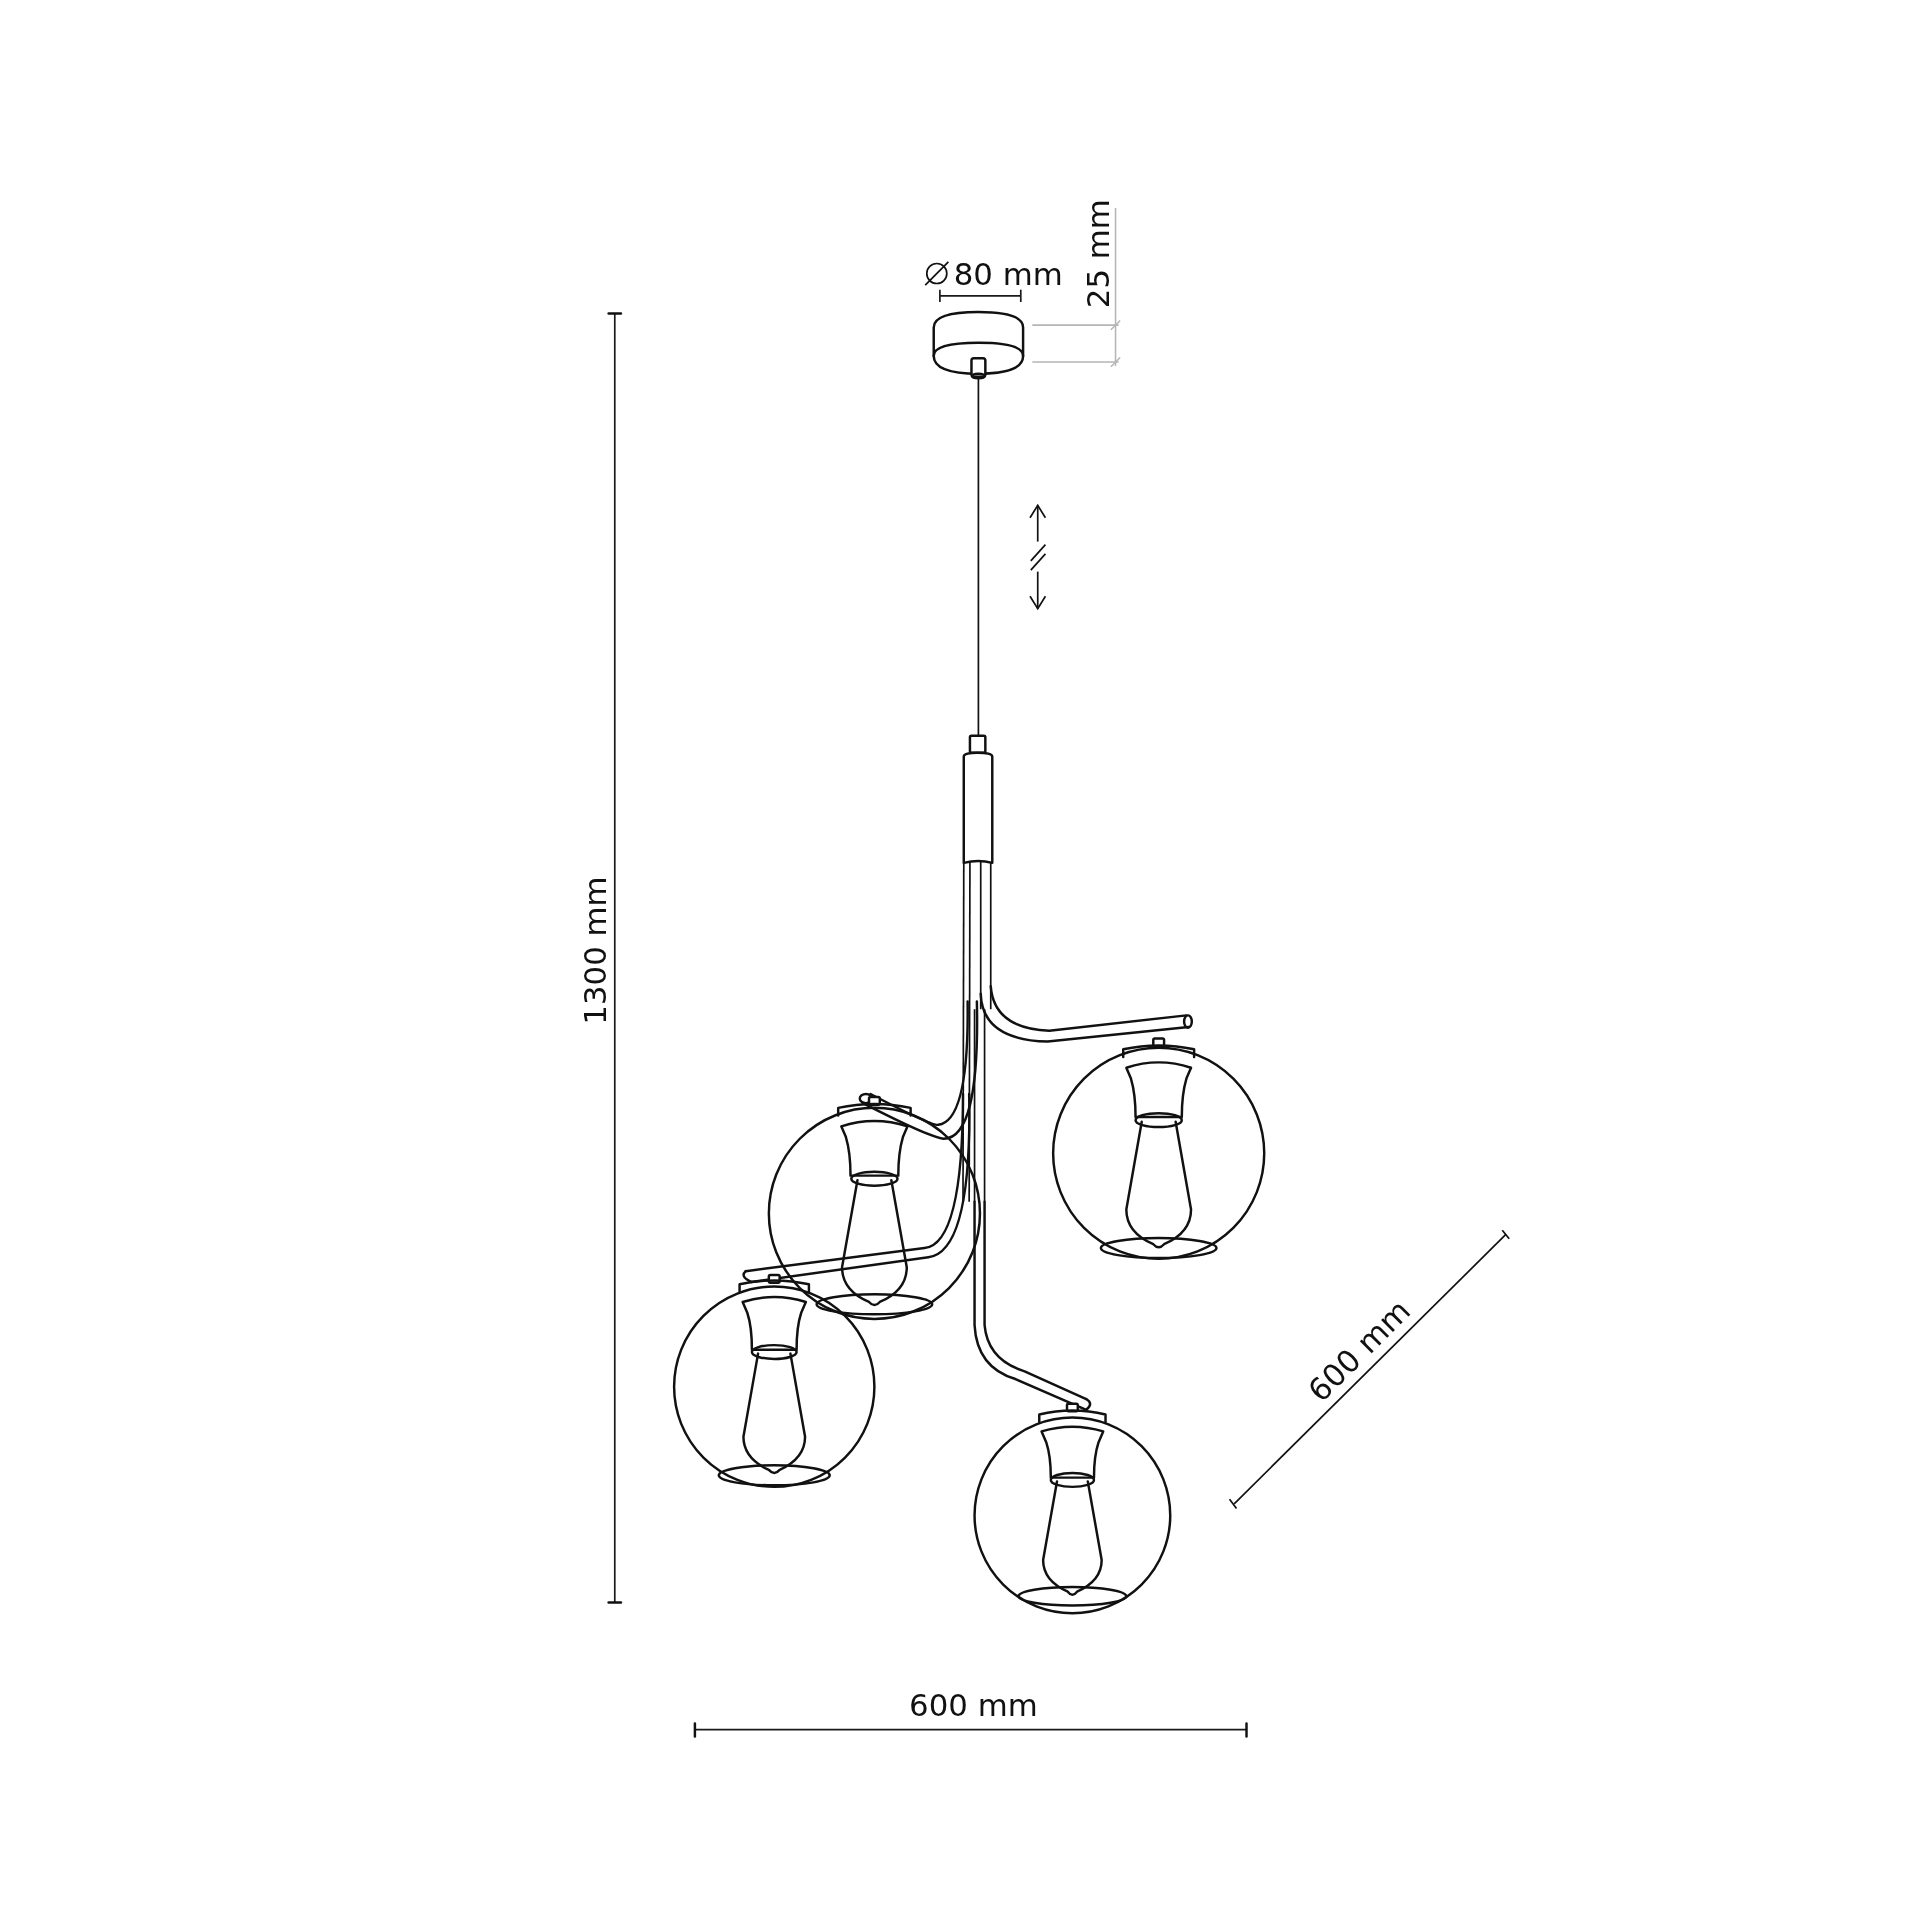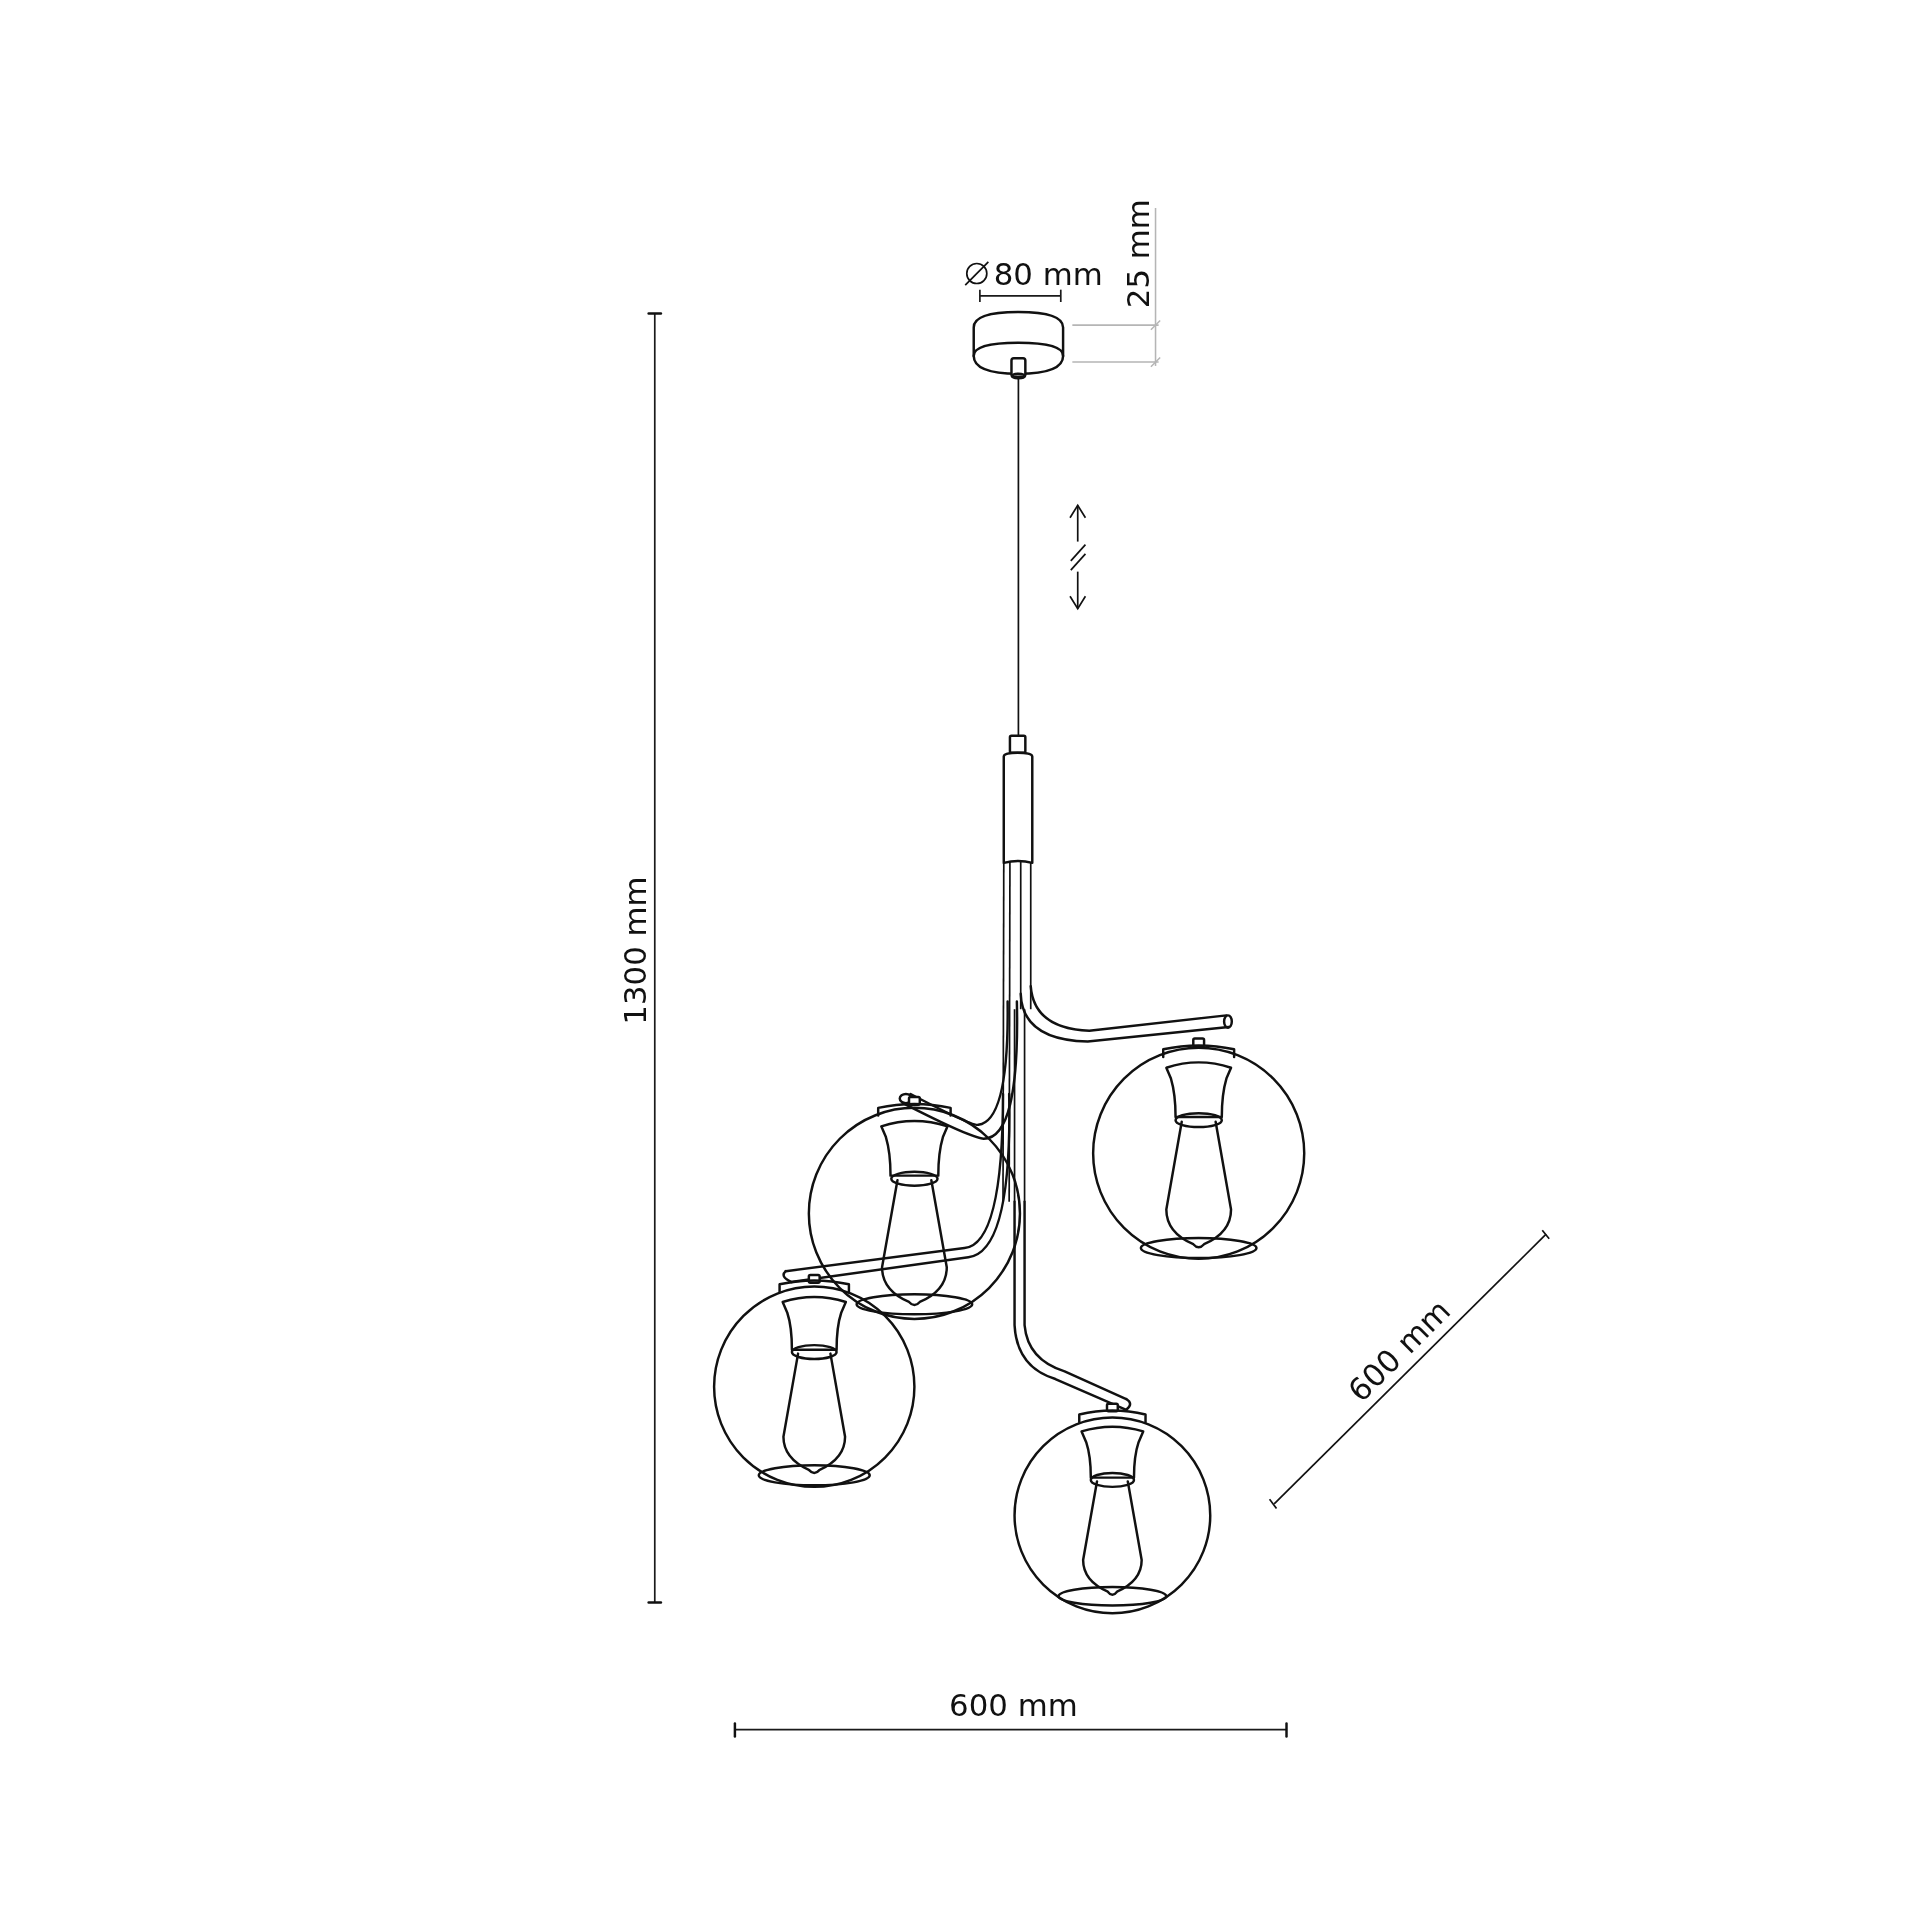--- a/index.html
+++ b/index.html
@@ -1,17 +1,17 @@
 <!DOCTYPE html>
 <html style="font-size:12.3px"><head>
 <meta charset="utf-8">
 <style>
   html, body { margin: 0; padding: 0; background: #ffffff; }
   body { width: 1926px; height: 1926px; position: relative; overflow: hidden; }
-  .canvas { position: absolute; left: 0; top: 0; width: 1774px; height: 1926px; margin-left: 40px; }
+  .canvas { position: absolute; left: 0; top: 0; width: 1774px; height: 1926px; }
   svg { display: block; }
   .ln { fill: none; stroke: #111111; stroke-width: 3.2; stroke-linejoin: round; stroke-linecap: round; }
   .thin { fill: none; stroke: #111111; stroke-width: 2.2; }
   .dim { fill: none; stroke: #1a1a1a; stroke-width: 2.2; }
   .grey { fill: none; stroke: #b5b5b5; stroke-width: 2; }
   .fillw { fill: #ffffff; stroke: #111111; stroke-width: 3.2; stroke-linejoin: round; }
   .lbl { font-family: "DejaVu Sans", "Liberation Sans", sans-serif; fill: #111111; font-size: 40px; }
 </style>
 </head>
 <body>

